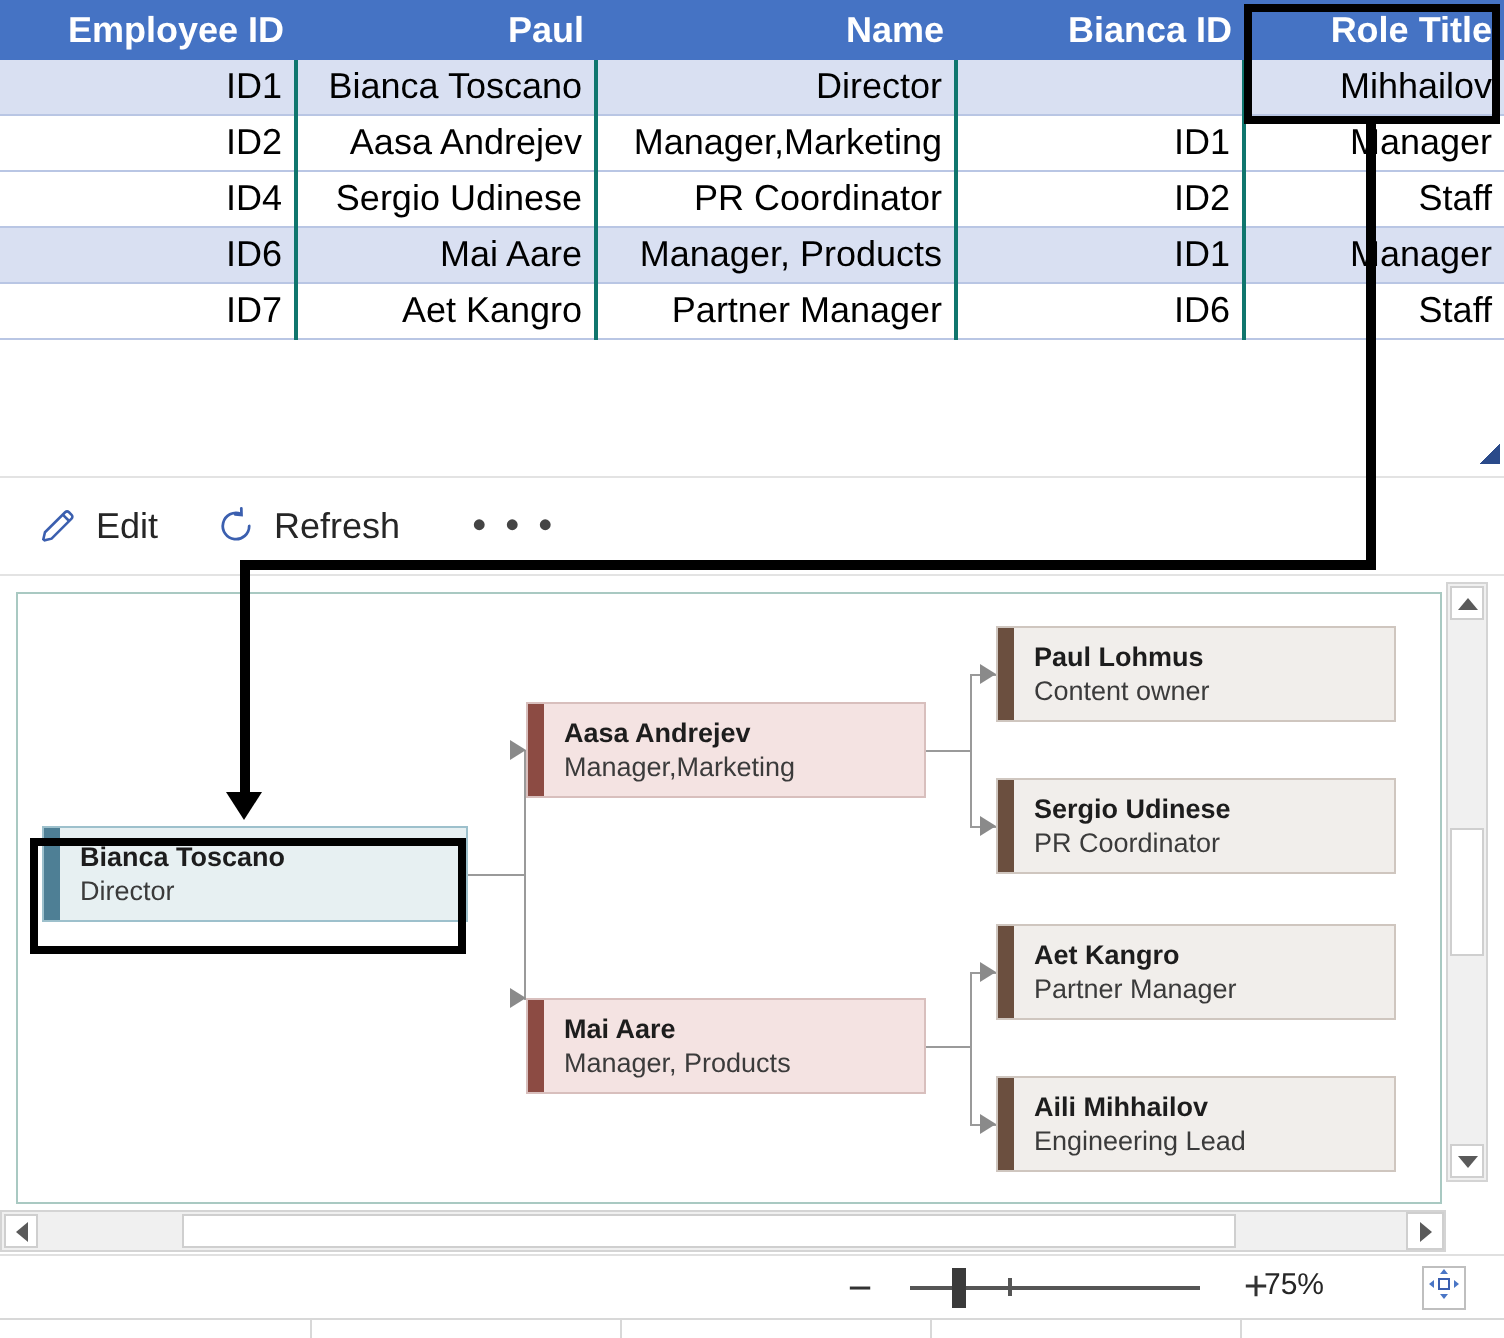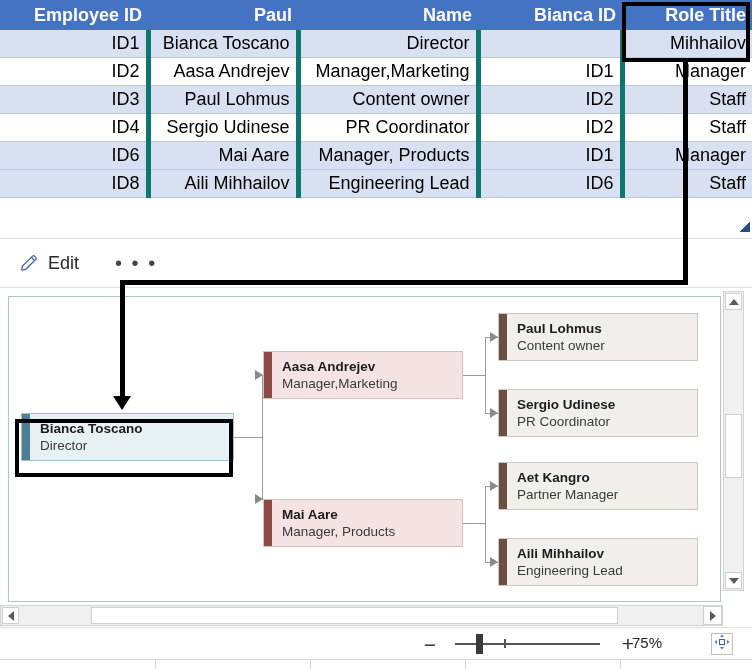--- a/index.html
+++ b/index.html
@@ -27,21 +27,21 @@
   }
   .tbl thead th{
     background:#4573C4;
     color:#ffffff;
     font-weight:bold;
     height:30px;
     border:none;
   }
   .tbl tbody td{
     color:#000000;
-    border-right:5px solid #0f766e;
+    border-right:2px solid #0f766e;
     border-bottom:1px solid #B9C6E4;
   }
   .tbl tbody tr.band td{background:#D9E0F2;}
   .tbl tbody tr.plain td{background:#FFFFFF;}
   .tbl tbody td:last-child{border-right:none;}
   .col-a{width:148px}.col-b{width:150px}.col-c{width:180px}.col-d{width:144px}.col-e{width:130px}
 
   
   .grip{
     position:absolute;right:2px;top:222px;width:10px;height:10px;
@@ -194,62 +194,64 @@
         <td></td>
         <td>Mihhailov</td>
       </tr>
       <tr class="plain">
         <td>ID2</td>
         <td>Aasa Andrejev</td>
         <td>Manager,Marketing</td>
         <td>ID1</td>
         <td>Manager</td>
       </tr>
-      <tr class="band">
-        <td>ID3</td>
-        <td>Paul Lohmus</td>
-        <td>Content owner</td>
-        <td>ID2</td>
-        <td>Staff</td>
-      </tr>
       <tr class="plain">
         <td>ID4</td>
         <td>Sergio Udinese</td>
         <td>PR Coordinator</td>
         <td>ID2</td>
         <td>Staff</td>
       </tr>
       <tr class="band">
         <td>ID6</td>
         <td>Mai Aare</td>
         <td>Manager, Products</td>
         <td>ID1</td>
         <td>Manager</td>
       </tr>
-      <tr class="band">
-        <td>ID8</td>
-        <td>Aili Mihhailov</td>
-        <td>Engineering Lead</td>
+      <tr class="plain">
+        <td>ID7</td>
+        <td>Aet Kangro</td>
+        <td>Partner Manager</td>
         <td>ID6</td>
         <td>Staff</td>
       </tr>
     </tbody>
   </table>
   <div class="grip"></div>
 
   <div class="toolbar">
     <div class="tb-btn">
       <span>
         <svg class="ico" viewBox="0 0 24 24" fill="none" stroke="#3B5FAF" stroke-width="1.4">
           <path d="M4 19.2 L4.9 15.4 L15.9 4.5 C16.5 3.9 17.4 3.9 18 4.5 L19.4 5.9 C20 6.5 20 7.4 19.4 8 L8.5 18.9 L4.7 19.8 Z"></path>
           <path d="M14.6 5.8 L18.2 9.4"></path>
         </svg>
       </span>
       <span class="lbl">Edit</span>
     </div>
+    <div class="tb-btn">
+      <span>
+        <svg class="ico" viewBox="0 0 24 24" fill="none" stroke="#3B5FAF" stroke-width="1.5" stroke-linecap="round">
+          <path d="M19.2 12 A7.2 7.2 0 1 1 14.6 5.3"></path>
+          <path d="M14.9 2.4 L15.0 6.0 L11.5 5.6"></path>
+        </svg>
+      </span>
+      <span class="lbl">Refresh</span>
+    </div>
     <div class="tb-dots">• • •</div>
   </div>
 
   <div class="pane">
     <div class="canvas">
 
       <div class="conn" style="left:225px;top:140px;width:28px;height:1px;"></div>
       <div class="connv" style="left:253px;top:78px;height:124px;"></div>
       <div class="conn" style="left:253px;top:78px;width:17px;height:1px;"></div>
       <div class="arrowhead" style="left:246px;top:73px;"></div>

